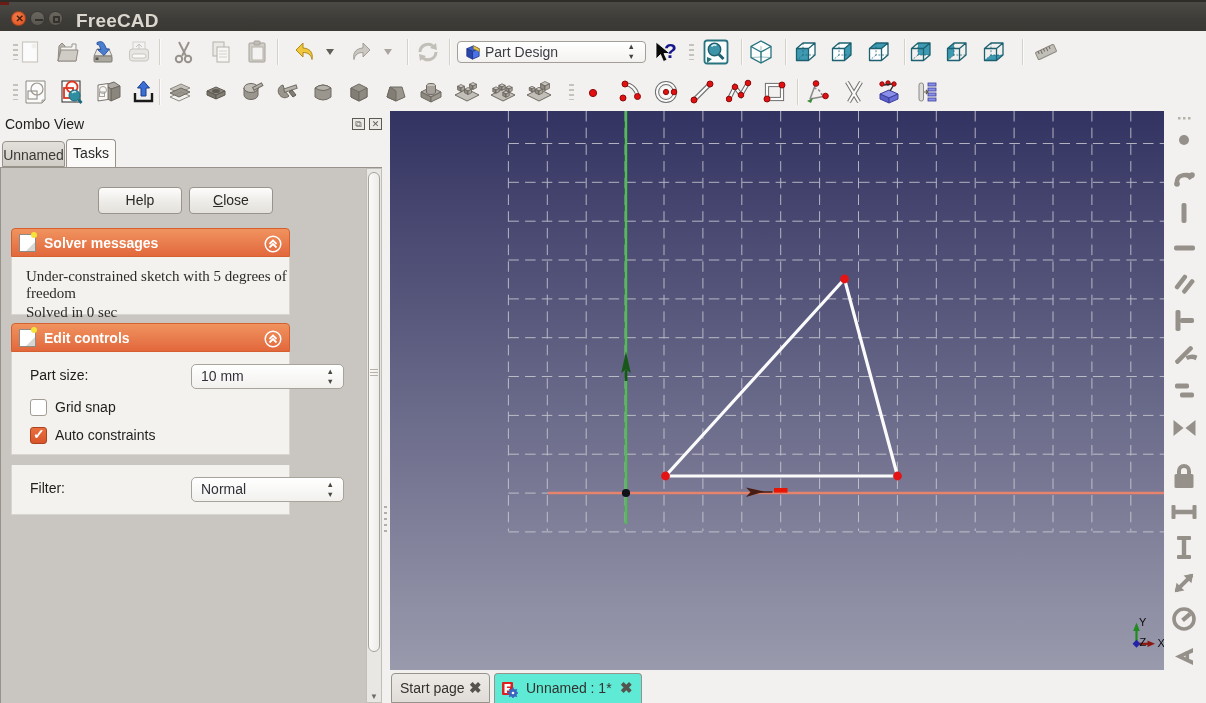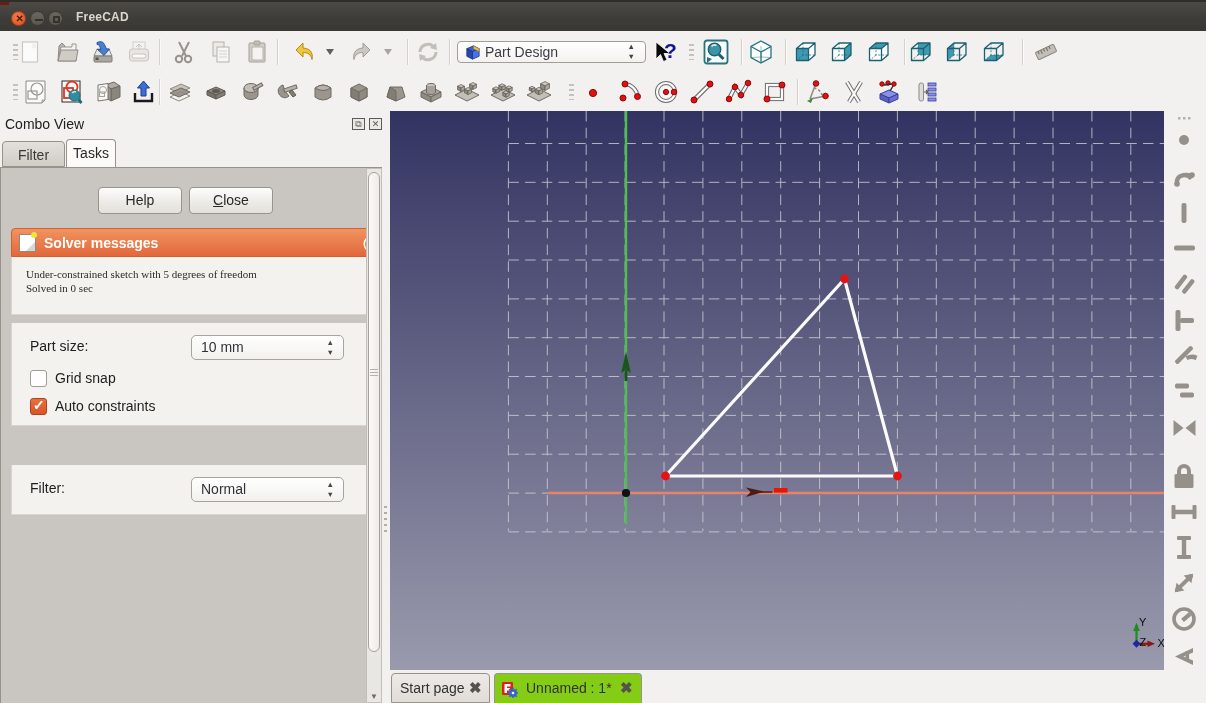--- a/index.html
+++ b/index.html
@@ -10,21 +10,21 @@
 #titlebar { position:absolute; left:0; top:0; width:1206px; height:31px;
   background:linear-gradient(#4c4a45,#3d3c38 60%,#393833); border-top:2px solid #2f2d29; }
 #titlebar .btn { position:absolute; top:9px; width:15px; height:15px; border-radius:50%; }
 #tb-close { left:11px; background:radial-gradient(circle at 40% 35%, #f07b4d, #e8602c 60%, #d4511f); border:1px solid #a8441c; }
 #tb-close:after { content:"✕"; position:absolute; left:3.4px; top:0.6px; font-size:10px; font-weight:bold; color:#46200e; }
 #tb-min, #tb-max { background:linear-gradient(#6a675f,#595650); border:1px solid #3a3832; }
 #tb-min { left:30px; }
 #tb-min:after { content:""; position:absolute; left:3.5px; top:6.5px; width:8px; height:2px; background:#33312c; }
 #tb-max { left:48px; }
 #tb-max:after { content:""; position:absolute; left:4px; top:4px; width:7px; height:7px; border:2px solid #33312c; border-radius:1px; box-sizing:border-box; }
-#tb-title { position:absolute; left:76px; top:8px; font-size:12px; font-weight:bold; color:#dbd7cf; letter-spacing:0.2px; }
+#tb-title { position:absolute; left:76px; top:8px; font-size:19px; font-weight:bold; color:#dbd7cf; letter-spacing:0.2px; }
 #tb-red { position:absolute; left:0; top:0; width:9px; height:3px; background:#6b1d15; }
 
 
 #toolbars { position:absolute; left:0; top:33px; width:1206px; height:78px; background:#f2f1ef; }
 .sep { position:absolute; width:2px; height:26px; border-left:1px solid #d4d1cb; border-right:1px solid #fbfaf9; }
 .handle { position:absolute; width:5px; height:16px;
   background:repeating-linear-gradient(#b9b6b0 0 2px, transparent 2px 5px); opacity:.8; }
 .ticon { position:absolute; width:26px; height:26px; }
 .ticon svg { width:100%; height:100%; }
 
@@ -52,21 +52,21 @@
 #vscroll .grip { position:absolute; left:3px; top:200px; width:8px; height:8px;
   background:repeating-linear-gradient(#b5b1aa 0 1px, transparent 1px 3px); }
 #vscroll .arr { position:absolute; left:3px; font-size:8px; color:#6e6b65; }
 #splitter { position:absolute; left:382px; top:111px; width:8px; height:592px; background:#f2f1ef; }
 
 
 .pbtn { position:absolute; top:19px; width:84px; height:27px; background:linear-gradient(#fdfdfc,#eceae6 60%,#e4e1dc);
   border:1px solid #99948b; border-radius:4px; font-size:14px; color:#2a2927; text-align:center; line-height:25px; }
 
 
-.section { position:absolute; left:10px; width:378px; }
+.section { position:absolute; left:10px; width:279px; }
 .sec-head { height:29px; background:linear-gradient(#f0935f,#e2683c); border:1px solid #d4602f; border-radius:4px 4px 0 0;
   color:#ffffff; font-size:14px; font-weight:bold; line-height:28px; padding-left:32px; position:relative; }
 .sec-head .note { position:absolute; left:7px; top:5px; width:17px; height:18px; background:linear-gradient(135deg,#ffffff 70%,#d8d6d2 72%); border:1px solid #8f8b84; }
 .sec-head .note:after { content:""; position:absolute; right:-2px; top:-3px; width:6px; height:6px; border-radius:50%; background:#f3e33a; }
 .sec-head .chev { position:absolute; right:7px; top:5px; width:18px; height:18px; }
 .sec-body { background:#f4f2ef; border:1px solid #d8d4ce; border-top:none; }
 
 
 .spinbox { position:absolute; left:179px; width:153px; height:25px; background:linear-gradient(#ffffff,#f2f1ee); border:1px solid #a8a39b; border-radius:5px; font-size:14px; color:#33323a; }
 .spinbox .txt { position:absolute; left:9px; top:3px; }
@@ -83,21 +83,21 @@
 
 #viewport { position:absolute; left:390px; top:111px; width:774px; height:559px; }
 
 
 #righttb { position:absolute; left:1164px; top:111px; width:42px; height:592px; background:#f2f1ef; }
 
 
 #tabbar { position:absolute; left:390px; top:670px; width:774px; height:33px; background:#f2f1ef; }
 .btab { position:absolute; top:3px; height:30px; font-size:14px; color:#33322f; }
 #btab1 { left:1px; width:99px; background:linear-gradient(#edebe7,#e0ddd8); border:1px solid #97938b; border-radius:4px 4px 0 0; }
-#btab2 { left:104px; width:148px; background:#84cc16; border:1px solid #97938b; border-bottom:none; border-radius:4px 4px 0 0;text-align:center; }
+#btab2 { left:104px; width:148px; background:#5eead4; border:1px solid #97938b; border-bottom:none; border-radius:4px 4px 0 0;text-align:center; }
 .btab .x { position:absolute; font-weight:bold; color:#55534e; font-size:15px; top:5px; }
 </style>
 </head>
 <body>
 
 <div id="titlebar">
   <div id="tb-red"></div>
   <div class="btn" id="tb-close"></div>
   <div class="btn" id="tb-min"></div>
   <div class="btn" id="tb-max"></div>
@@ -465,42 +465,49 @@
         </g>
         <path d="M10 13 l4 0 m-2 -2 l2 2 -2 2" stroke="#5e5a52" stroke-width="1.2" fill="none"></path>
       </svg></div>
 </div>
 
 <div id="leftpanel">
   <div id="cv-title">Combo View</div>
   <div class="cv-ic" style="left:352px;">⧉</div>
   <div class="cv-ic" style="left:369px;">✕</div>
   <div id="tabs">
-    <div class="tab" id="tab-project">Filter</div>
+    <div class="tab" id="tab-project">Unnamed</div>
     <div class="tab" id="tab-tasks">Tasks</div>
   </div>
   <div id="paneline"></div>
   <div id="taskarea">
     <div class="pbtn" style="left:97px;">Help</div>
     <div class="pbtn" style="left:188px;"><span style="text-decoration:underline">C</span>lose</div>
 
     <div class="section" id="sec1" style="top:60px;">
       <div class="sec-head"><span class="note"></span>Solver messages<span class="chev"><svg viewBox="0 0 18 18" width="18" height="18">
               <circle cx="9" cy="9" r="7.8" fill="none" stroke="#ffffff" stroke-width="1.5"></circle>
               <g fill="none" stroke="#ffffff" stroke-width="1.8">
                 <path d="M5.5 9 L9 5.5 L12.5 9"></path>
                 <path d="M5.5 12.5 L9 9 L12.5 12.5"></path>
               </g>
             </svg></span></div>
-      <div class="sec-body" style="height:58px; font-family:'Liberation Serif',serif; font-size:11px; color:#2c2b29; padding:11px 0 0 14px;">
+      <div class="sec-body" style="height:58px; font-family:'Liberation Serif',serif; font-size:15px; color:#2c2b29; padding:11px 0 0 14px;">
         Under-constrained sketch with 5 degrees of freedom<br><span style="display:inline-block; margin-top:2px;">Solved in 0 sec</span>
       </div>
     </div>
 
     <div class="section" id="sec2" style="top:155px;">
+      <div class="sec-head"><span class="note"></span>Edit controls<span class="chev"><svg viewBox="0 0 18 18" width="18" height="18">
+              <circle cx="9" cy="9" r="7.8" fill="none" stroke="#ffffff" stroke-width="1.5"></circle>
+              <g fill="none" stroke="#ffffff" stroke-width="1.8">
+                <path d="M5.5 9 L9 5.5 L12.5 9"></path>
+                <path d="M5.5 12.5 L9 9 L12.5 12.5"></path>
+              </g>
+            </svg></span></div>
       <div class="sec-body" style="height:103px; position:relative;">
         <div class="flabel" style="top:15px;">Part size:</div>
         <div class="spinbox" style="top:12px;padding-left:10px;">
             <span class="txt">10 mm</span>
             <span class="spin">▲<br>▼</span>
           </div>
         <div class="cb" style="top:47px;"></div>
         <div class="flabel" style="left:43px; top:47px;">Grid snap</div>
         <div class="cb checked" style="top:75px;"></div>
         <div class="flabel" style="left:43px; top:75px;">Auto constraints</div>

